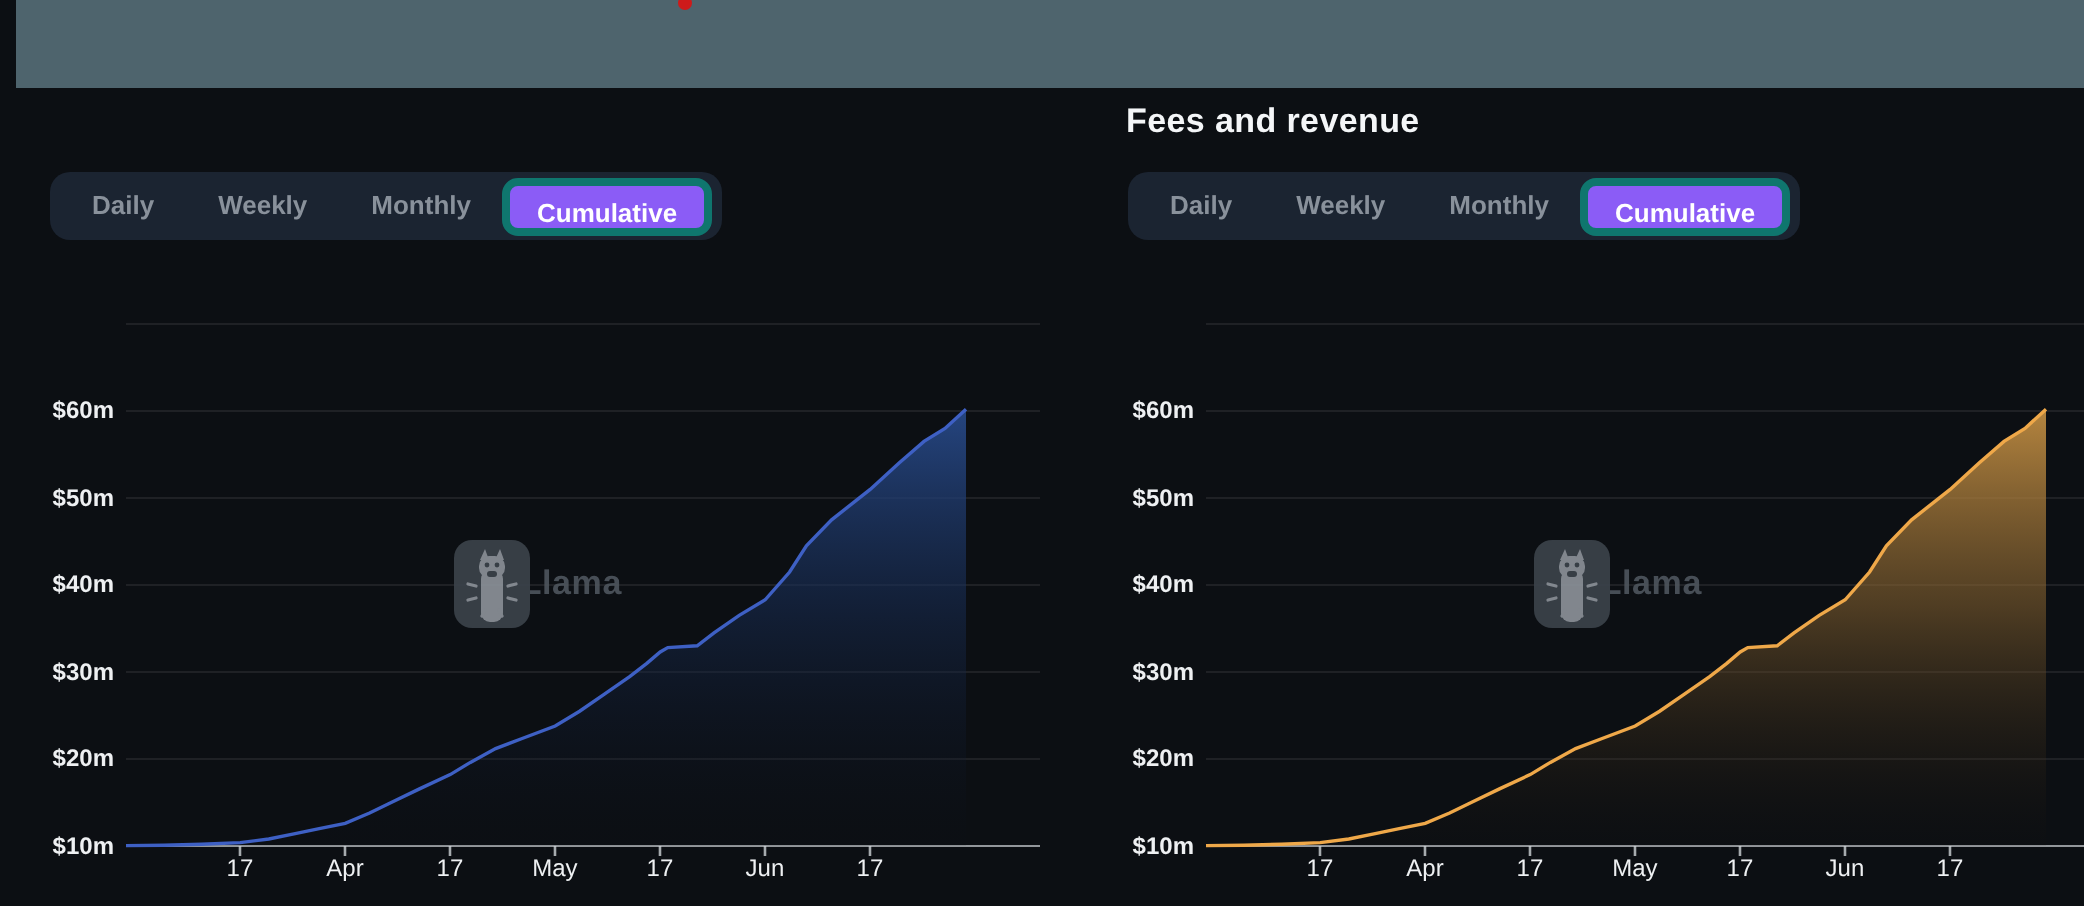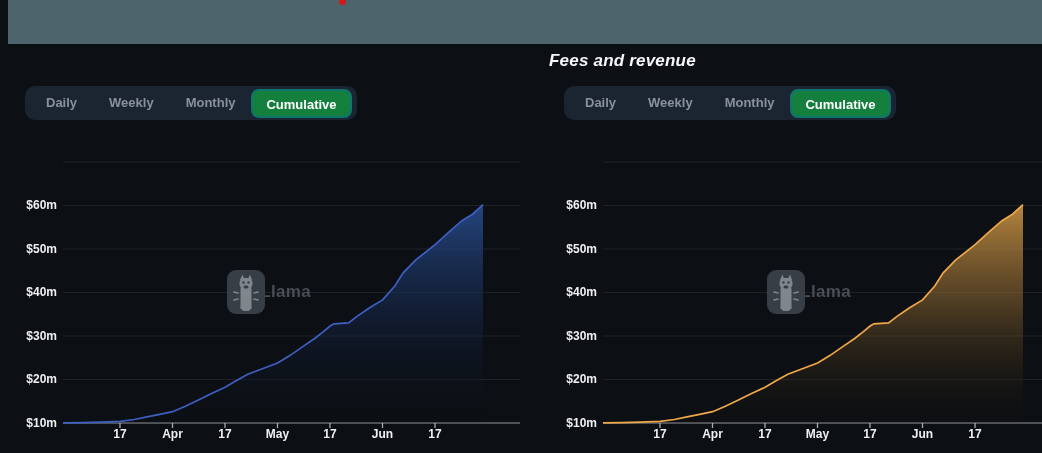--- a/index.html
+++ b/index.html
@@ -18,47 +18,47 @@
     position:absolute; left:331px; top:-2px; width:7px; height:7px;
     border-radius:50%; background:#ce1a1a;
   }
   .panel { position:absolute; top:44px; height:409px; }
   .panel.left  { left:0;     width:520px; }
   .panel.right { left:540px; width:502px; }
   .chart-title {
     position:absolute; top:7px; left:24px;
     font-size:17px; font-weight:700; color:#f4f6f8; letter-spacing:.2px;
   }
-  .panel.right .chart-title { left:9px;font-style:italic; }
+  .panel.right .chart-title { left:23px; }
   .tabs {
     position:absolute; top:42px; left:25px; height:34px;
     display:inline-flex; align-items:center;
     background:#1b2431; border-radius:10px; padding:0 5px;
   }
   .panel.right .tabs { left:24px; }
   .tab {
     border:none; background:transparent; cursor:pointer;
     font-family:inherit; font-size:13px; font-weight:600; color:#89919b;
     padding:0 16px; height:28px; line-height:28px; border-radius:8px;
   }
   .tab.selected {
-    background:#15803d; border:2px solid #0f766e; color:#ffffff;
+    background:#8b5cf6; border:4px solid #0f766e; color:#ffffff;
     font-weight:700; padding:0 13px; height:29px; line-height:27px;
   }
   .plot {
     position:absolute; top:96px; left:0; width:100%; height:313px;
   }
   .plot svg { position:absolute; top:0; left:0; }
   .ylabel {
     position:absolute; left:0; width:57px; text-align:right;
     font-size:12px; font-weight:700; color:#eef0f2;margin-top:44px;
   }
   .xlabel {
     position:absolute; width:44px; text-align:center; top:287px;
-    font-size:12px; font-weight:700; color:#eef0f2;
+    font-size:12px; font-weight:400; color:#eef0f2;
   }
   .watermark {
     position:absolute; left:227px; top:130px; height:44px;
     display:flex; align-items:center; gap:12px; opacity:.92;
     pointer-events:none;
   }
   .wm-text { font-size:17px; font-weight:700; color:#4d545c; letter-spacing:.3px; }
 </style>
 </head>
 <body>

